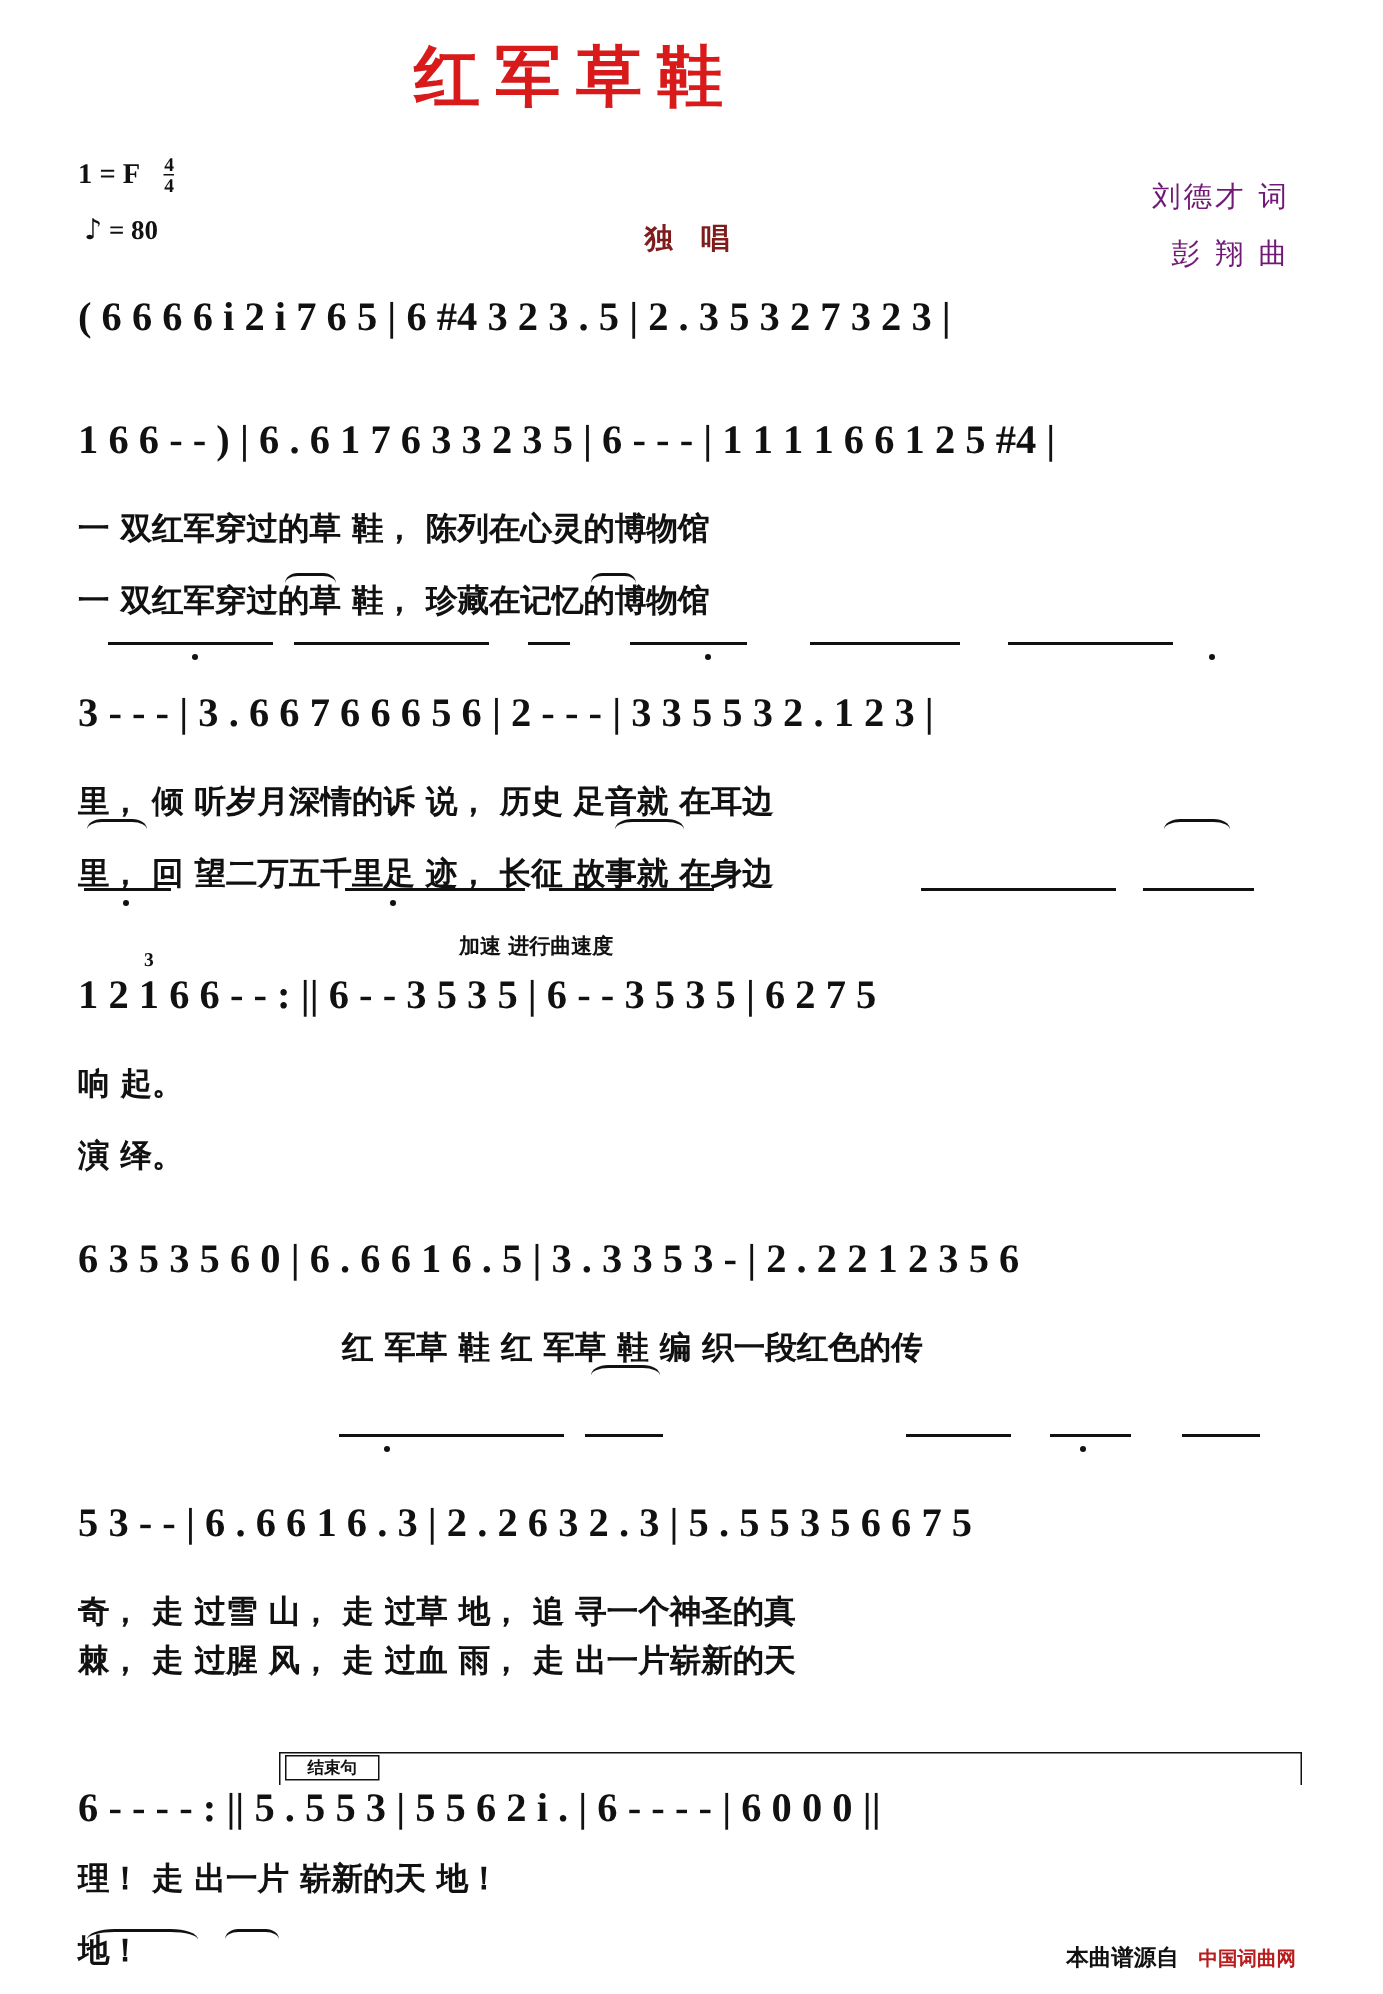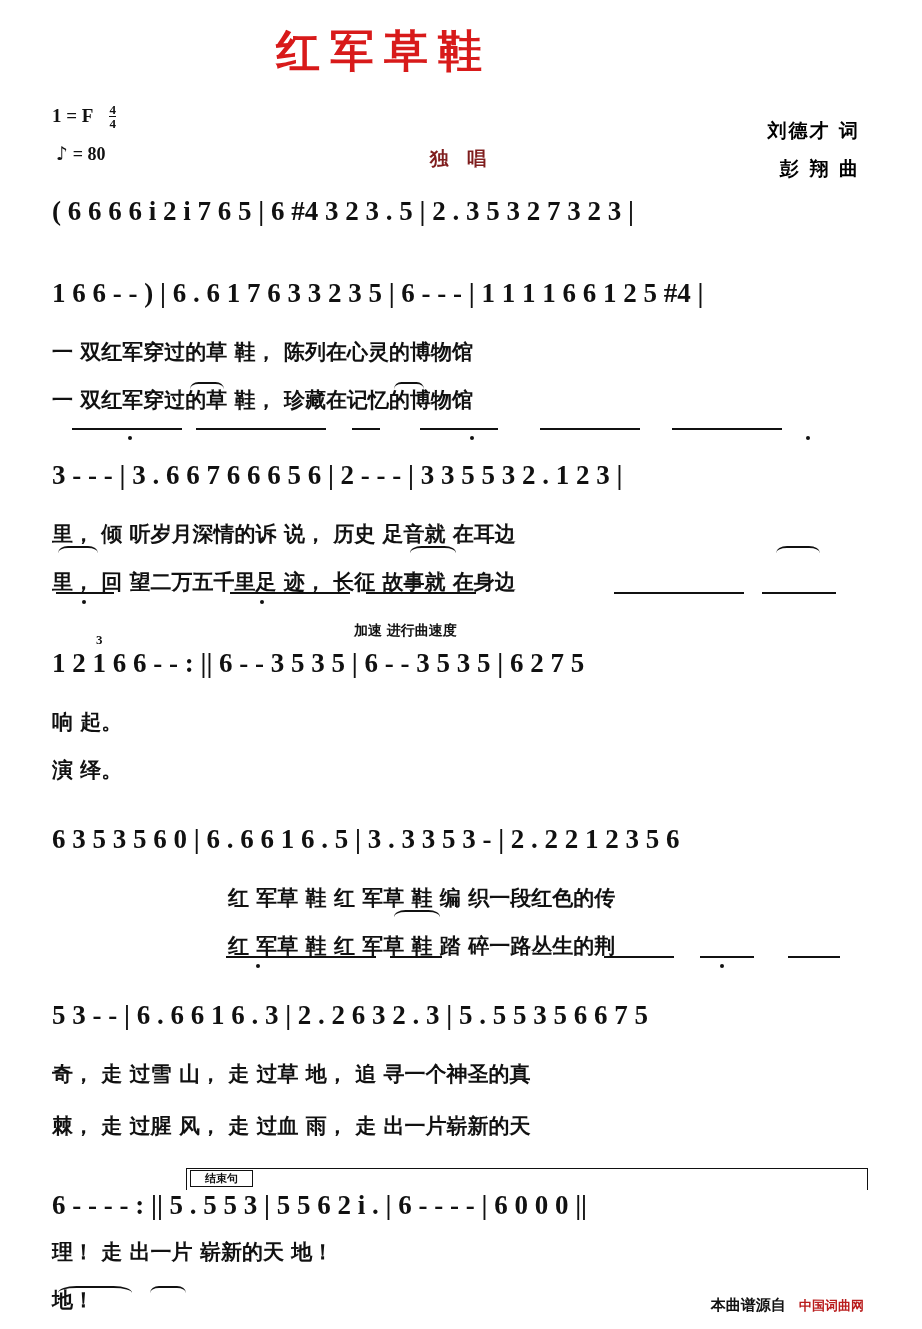--- a/index.html
+++ b/index.html
@@ -86,23 +86,23 @@
     font-family: "DejaVu Sans", sans-serif;
     font-weight: bold;
     font-size: 19px;
     letter-spacing: 6px;
     color: #7f1d1d;
   }
   .credit {
     position: absolute;
     right: 62px;
     font-family: "DejaVu Sans", sans-serif;
-    font-weight: bold;
+    font-weight: normal;
     font-size: 19px;
-    color: #000000;
+    color: #701a75;
     letter-spacing: 2px;
     white-space: nowrap;
   }
   .credit.lyr { top: 118px; }
   .credit.mus { top: 156px; }
 
   
   .system {
     position: absolute;
     left: 0;
@@ -264,43 +264,42 @@
     <div class="ul" style="left:700px; top:496px; width:54px;"></div>
     <div class="ul" style="left:788px; top:496px; width:52px;"></div>
     <div class="slur" style="left:394px; top:450px; width:46px;"></div>
     <div class="dotu" style="left:256px; top:504px;"></div>
     <div class="dotu" style="left:720px; top:504px;"></div>
     <div class="lyric" style="margin-top:12px">里， 倾 听岁月深情的诉 说， 历史 足音就 在耳边</div>
     <div class="lyric" style="margin-top:16px">里， 回 望二万五千里足 迹， 长征 故事就 在身边</div>
   </div>
 
   <div class="system" style="top:648px">
-    <div class="marking" style="left:306px; top:-26px;margin-left:48px;">加速 进行曲速度</div>
+    <div class="marking" style="left:306px; top:-26px;">加速 进行曲速度</div>
     <div class="trip" style="left:96px; top:-16px;">3</div>
     <div class="notes">1 2 1 6 6 - - : || 6 - - 3 5 3 5 | 6 - - 3 5 3 5 | 6 2 7 5</div>
 
     <div class="slur" style="left:58px;  top:638px; width:74px;"></div>
     <div class="slur" style="left:150px; top:638px; width:36px;"></div>
 
     <div class="lyric" style="margin-top:12px">响 起。</div>
     <div class="lyric" style="margin-top:16px">演 绎。</div>
   </div>
 
   <div class="system" style="top:824px">
     <div class="notes">6 3 5 3 5 6 0 | 6 . 6 6 1 6 . 5 | 3 . 3 3 5 3 - | 2 . 2 2 1 2 3 5 6</div>
 
     <div class="lyric" style="margin-top:12px; padding-left:176px;">红 军草 鞋 红 军草 鞋 编 织一段红色的传</div>
-    <div class="lyric" style="margin-top:16px; padding-left:176px;">红 军草 鞋 红 军草 鞋 踏 碎一路丛生的荆</div>
   </div>
 
   <div class="system" style="top:1000px">
     <div class="notes">5 3 - - | 6 . 6 6 1 6 . 3 | 2 . 2 6 3 2 . 3 | 5 . 5 5 3 5 6 6 7 5</div>
 
     <div class="lyric" style="margin-top:12px">奇， 走 过雪 山， 走 过草 地， 追 寻一个神圣的真</div>
-    <div class="lyric" style="margin-top:20px">棘， 走 过腥 风， 走 过血 雨， 走 出一片崭新的天</div>
+    <div class="lyric" style="margin-top:1px">棘， 走 过腥 风， 走 过血 雨， 走 出一片崭新的天</div>
   </div>
 
   <div class="system" style="top:1190px">
     <div class="endbox" style="left:186px; top:-22px; width:682px; height:22px;"></div>
     <div class="endlabel" style="left:190px; top:-20px;">结束句</div>
     <div class="notes">6 - - - - : || 5 . 5 5 3 | 5 5 6 2 i . | 6 - - - - | 6 0 0 0 ||</div>
 
     <div class="lyric" style="">理！ 走 出一片 崭新的天 地！</div>
     <div class="lyric" style="margin-top:16px">地！</div>
   </div>

